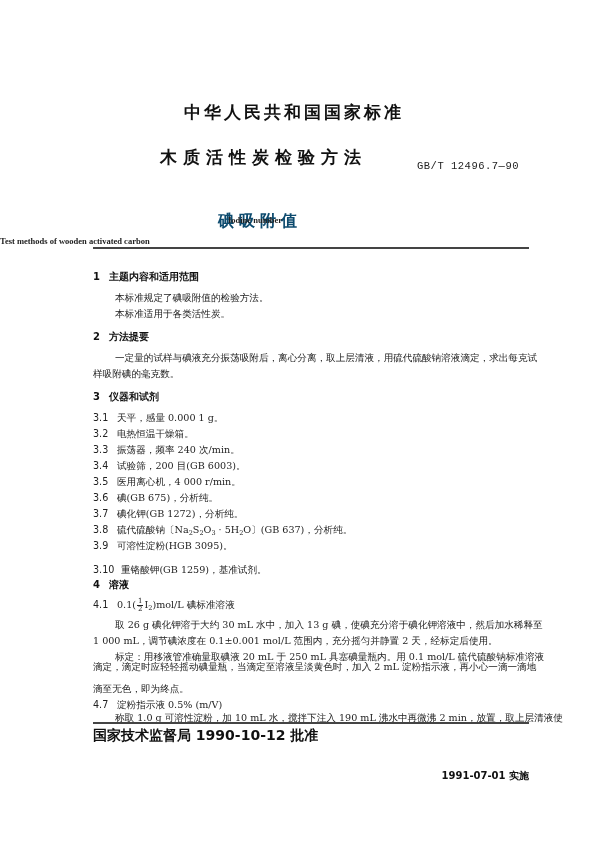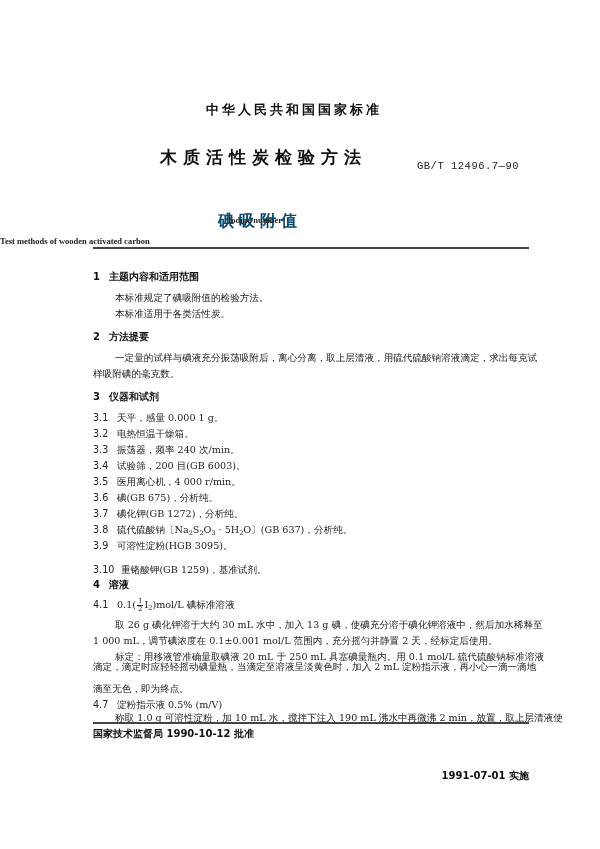--- a/index.html
+++ b/index.html
@@ -5,21 +5,21 @@
   html, body { margin: 0; padding: 0; background: #ffffff; }
   body {
     width: 600px; height: 849px; position: relative; overflow: hidden;
     font-family: "DejaVu Serif", "Liberation Serif", serif;
     color: #1a1a1a;
   }
   .abs { position: absolute; white-space: nowrap; }
   .national {
     left: 0; width: 588px; top: 101px; text-align: center;
     font-family: "DejaVu Sans", "Liberation Sans", sans-serif;
-    font-weight: bold; font-size: 13px; letter-spacing: 3px; color: #111;
+    font-weight: bold; font-size: 17px; letter-spacing: 3px; color: #111;
   }
   .title1 {
     left: 160px; top: 146px; font-family: "DejaVu Sans", sans-serif;
     font-weight: bold; font-size: 17px; letter-spacing: 6px; color: #111;
   }
   .title2 {
     left: 218px; top: 167px; font-family: "DejaVu Sans", sans-serif;
     font-weight: bold; font-size: 16px; letter-spacing: 5px; color: #0c4a6e; margin-top: 44px;
   }
   .stdcode {
@@ -34,21 +34,21 @@
   .sec { left: 93px; font-family: "DejaVu Sans", sans-serif; font-weight: bold; font-size: 10px; color: #111; }
   .sec .num { display: inline-block; width: 16px; }
   .p { font-size: 9.6px; color: #222; }
   .item { left: 93px; font-size: 9.6px; color: #222; }
   .item .num { display: inline-block; width: 24px; font-family: "DejaVu Sans", sans-serif; }
   .item .num.wide { width: 28px; margin-top: 8px; }
   sub { font-size: 6.5px; vertical-align: -2px; }
   .frac { display: inline-block; vertical-align: middle; text-align: center; font-size: 7px; line-height: 7px; margin: 0 1px; }
   .frac .n { display: block; border-bottom: 1px solid #222; padding: 0 1px; }
   .frac .d { display: block; }
-  .footer-l { left: 93px; top: 727px; font-family: "DejaVu Sans", sans-serif; font-weight: bold; font-size: 10px; color: #111; }
+  .footer-l { left: 93px; top: 727px; font-family: "DejaVu Sans", sans-serif; font-weight: bold; font-size: 14px; color: #111; }
   .footer-r { right: 71px; top: 727px; font-family: "DejaVu Sans", sans-serif; font-weight: bold; font-size: 10px; color: #111; margin-top: 42px; }
 </style>
 </head>
 <body>
 
 <div class="abs national">中华人民共和国国家标准</div>
 <div class="abs title1">木质活性炭检验方法</div>
 <div class="abs title2">碘吸附值</div>
 <div class="abs stdcode">GB/T 12496.7—90</div>
 <div class="abs en1">Test methods of wooden activated carbon</div>

